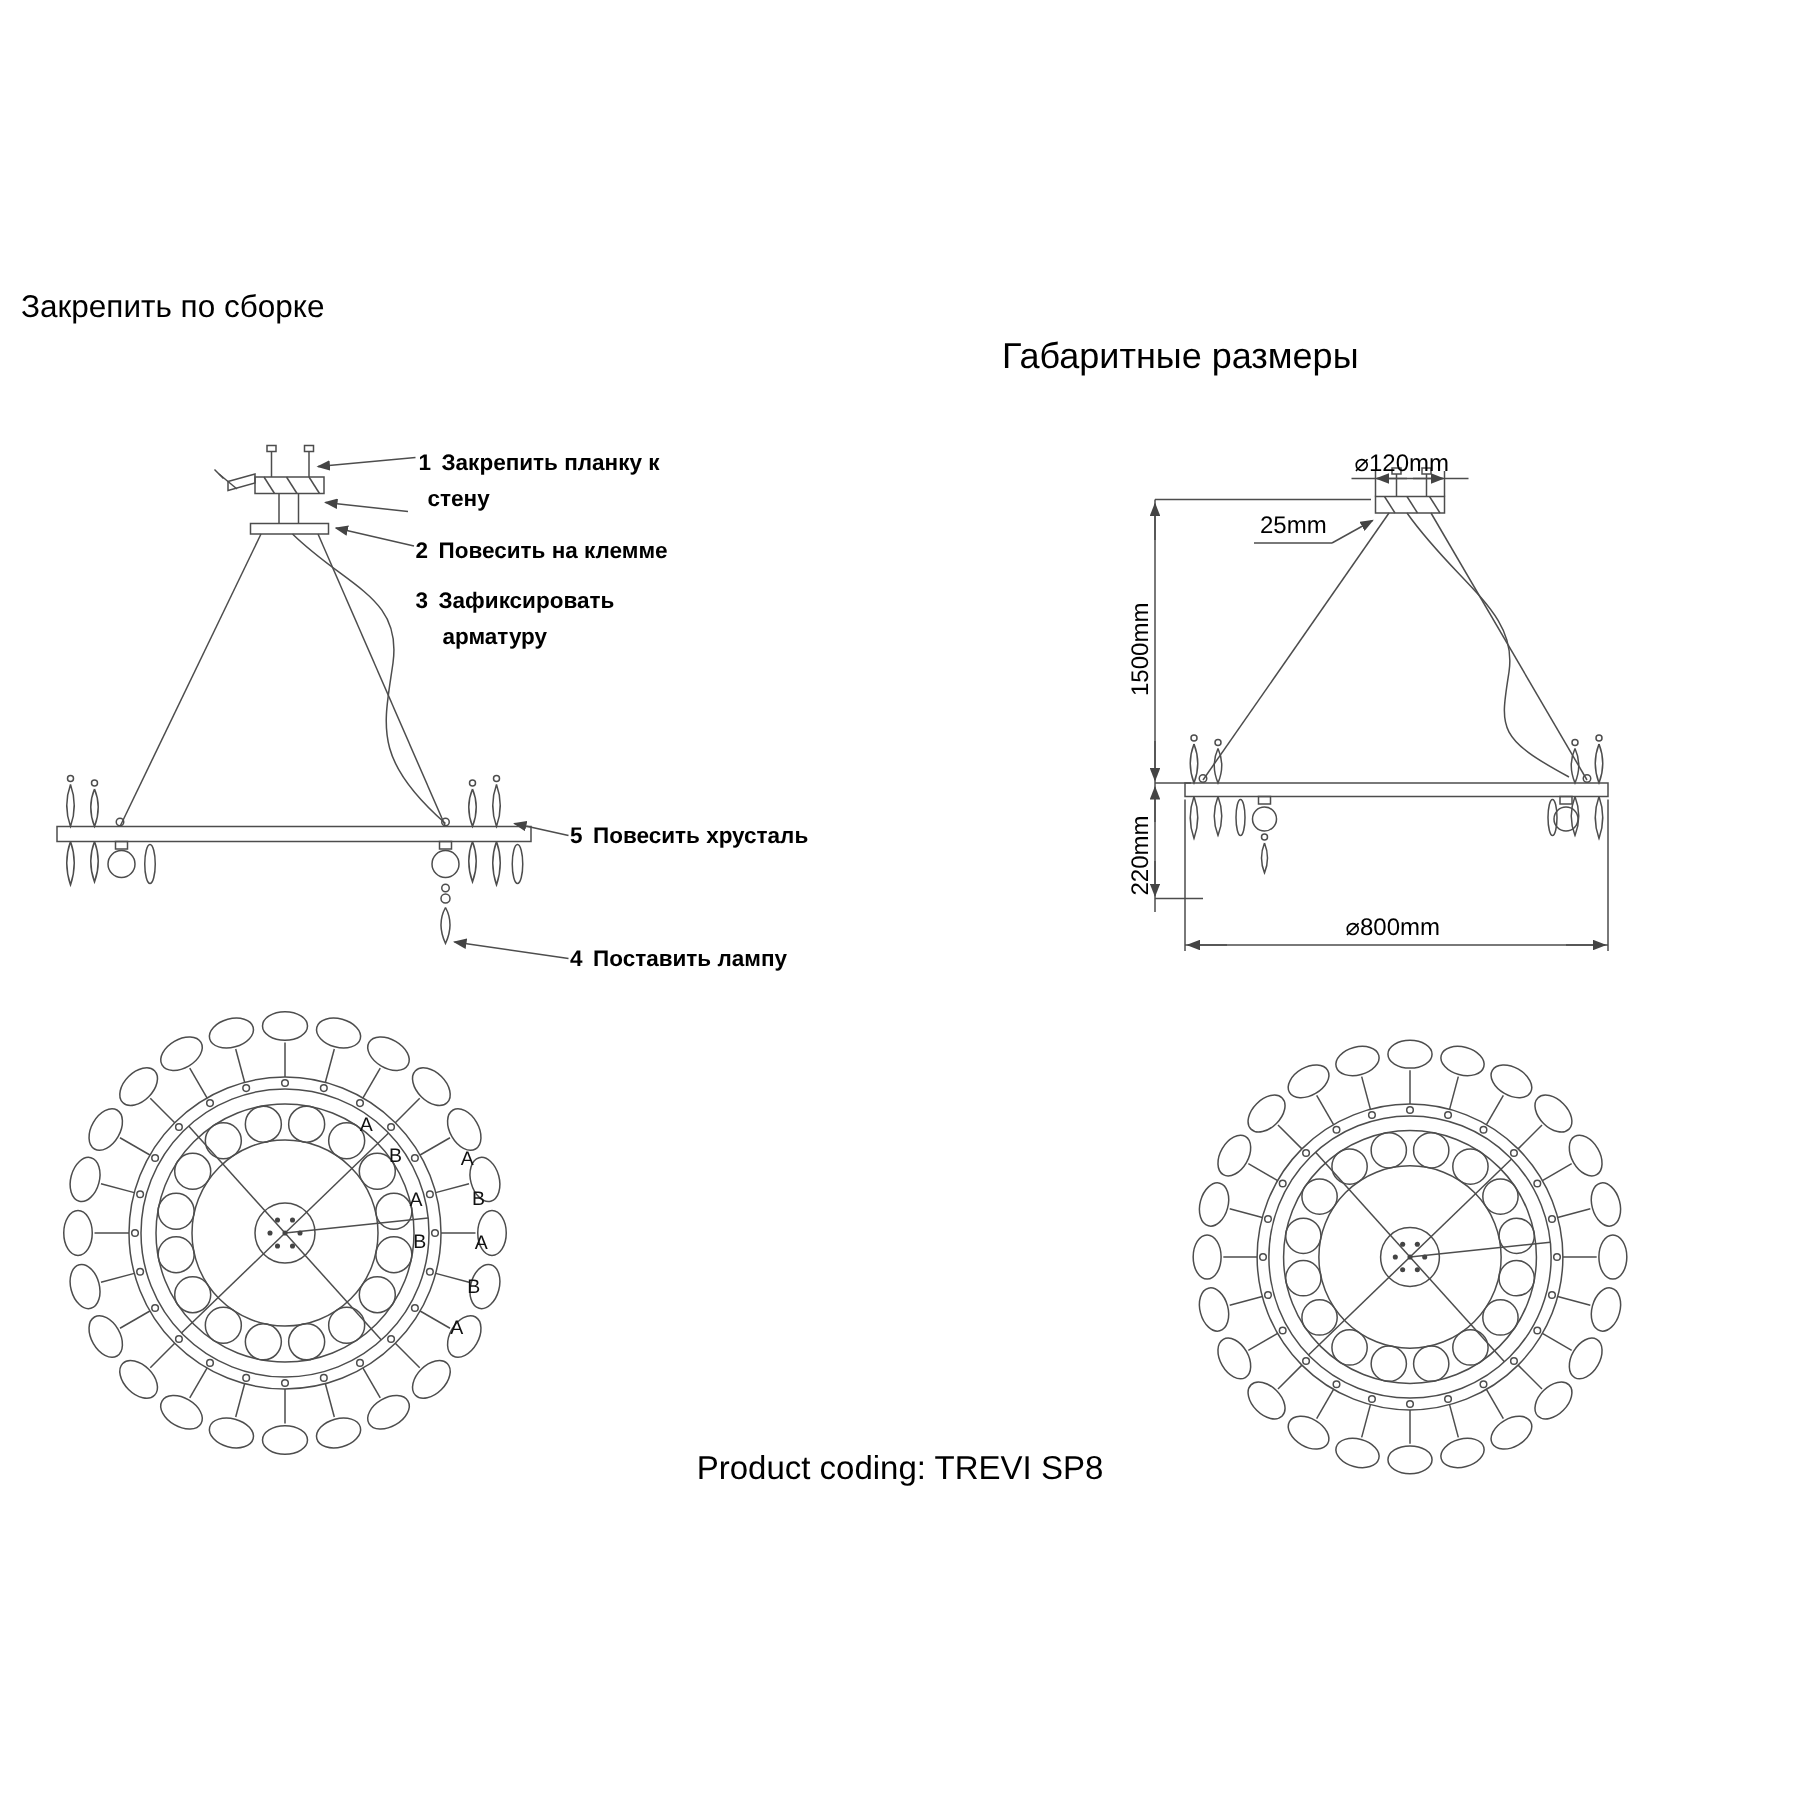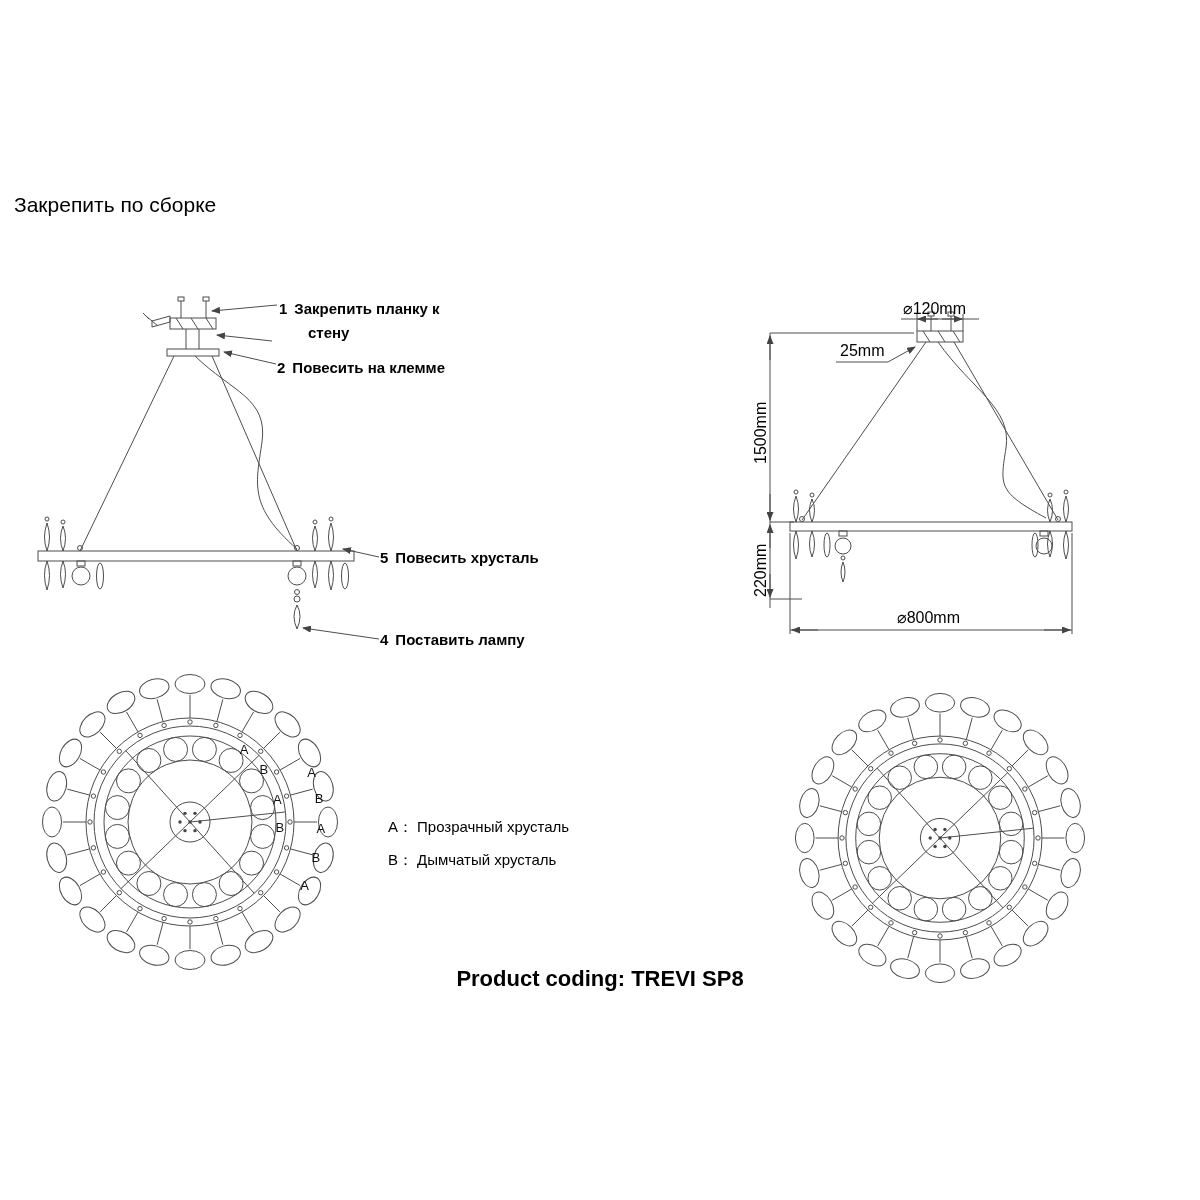--- a/index.html
+++ b/index.html
@@ -3,27 +3,27 @@
 <meta charset="utf-8">
 <style>
   html,body{margin:0;padding:0;background:#fff;}
   .sheet{position:relative;width:1200px;height:1200px;background:#ffffff;
          font-family:"Liberation Sans",sans-serif;color:#000;overflow:hidden;}
   .abs{position:absolute;}
   .title-left{font-size:21px;}
   .title-right{font-size:24px;}
   .step{font-size:15px;line-height:1.6;white-space:nowrap;font-weight:bold;}
   .step .n{margin-right:7px;}
-  .step .l2{margin-left:29px;}
+  .step .l2{margin-left:6px;}
   .step.s3 .l2{margin-left:18px;}
   .dim{font-size:16px;white-space:nowrap;}
   .rot{transform-origin:0 0;transform:rotate(-90deg);}
   .legend-row{font-size:15px;margin-bottom:14px;white-space:nowrap;}
   .legend-row .k{margin-right:4px;}
-  .product{font-size:22px;text-align:center;width:1200px;left:0;font-weight:bold;}
+  .product{font-size:22px;text-align:center;width:1200px;left:0;}
   svg{position:absolute;left:0;top:0;}
 </style>
 </head>
 <body>
 
 <div class="sheet">
 
   <svg id="draw" width="1200" height="1200" viewBox="0 0 1200 1200">
     <defs>
       <marker id="ah" markerWidth="9" markerHeight="7" refX="8" refY="3.5" orient="auto">
@@ -372,53 +372,50 @@
         <circle cx="935.1" cy="846.4870489570875" r="1.7" fill="#444" stroke="none"></circle>
         <circle cx="930.2" cy="838" r="1.7" fill="#444" stroke="none"></circle>
         <circle cx="935.1" cy="829.5129510429125" r="1.7" fill="#444" stroke="none"></circle>
         <circle cx="944.9" cy="829.5129510429125" r="1.7" fill="#444" stroke="none"></circle>
         <circle cx="940" cy="838" r="1.7" fill="#444" stroke="none"></circle>
       </g>
   </svg>
 
   <div class="abs title-left" style="left:14px;top:193px">Закрепить по сборке</div>
 
+  <div class="abs title-right" style="left:668px;top:224px">Габаритные размеры</div>
 
   <div class="abs step" style="left:279px;top:297px">
     <span class="n">1</span><span>Закрепить планку к</span>
     <div class="l2">стену</div>
   </div>
 
   <div class="abs step" style="left:277px;top:356px">
     <span class="n">2</span><span>Повесить на клемме</span>
   </div>
 
+  <div class="abs step s3" style="left:277px;top:389px">
+    <span class="n">3</span><span>Зафиксировать</span>
+    <div class="l2">арматуру</div>
+  </div>
 
   <div class="abs step" style="left:380px;top:546px">
     <span class="n">5</span><span>Повесить хрусталь</span>
   </div>
 
   <div class="abs step" style="left:380px;top:628px">
     <span class="n">4</span><span>Поставить лампу</span>
   </div>
 
   <div class="abs dim" style="left:903px;top:299px">⌀120mm</div>
 
   <div class="abs dim" style="left:840px;top:342px">25mm</div>
 
   <div class="abs dim rot" style="left:752px;top:464px">1500mm</div>
 
   <div class="abs dim rot" style="left:752px;top:597px">220mm</div>
 
   <div class="abs dim" style="left:897px;top:608px;width:100px;">⌀800mm</div>
 
-  <div class="abs" style="left:388px;top:818px">
-    <div class="legend-row">
-      <span class="k">A：</span><span>Прозрачный хрусталь</span>
-    </div>
-    <div class="legend-row">
-      <span class="k">B：</span><span>Дымчатый хрусталь</span>
-    </div>
-  </div>
 
   <div class="abs product" style="top:966px">Product coding: TREVI SP8</div>
 
 </div>
 
 </body></html>

